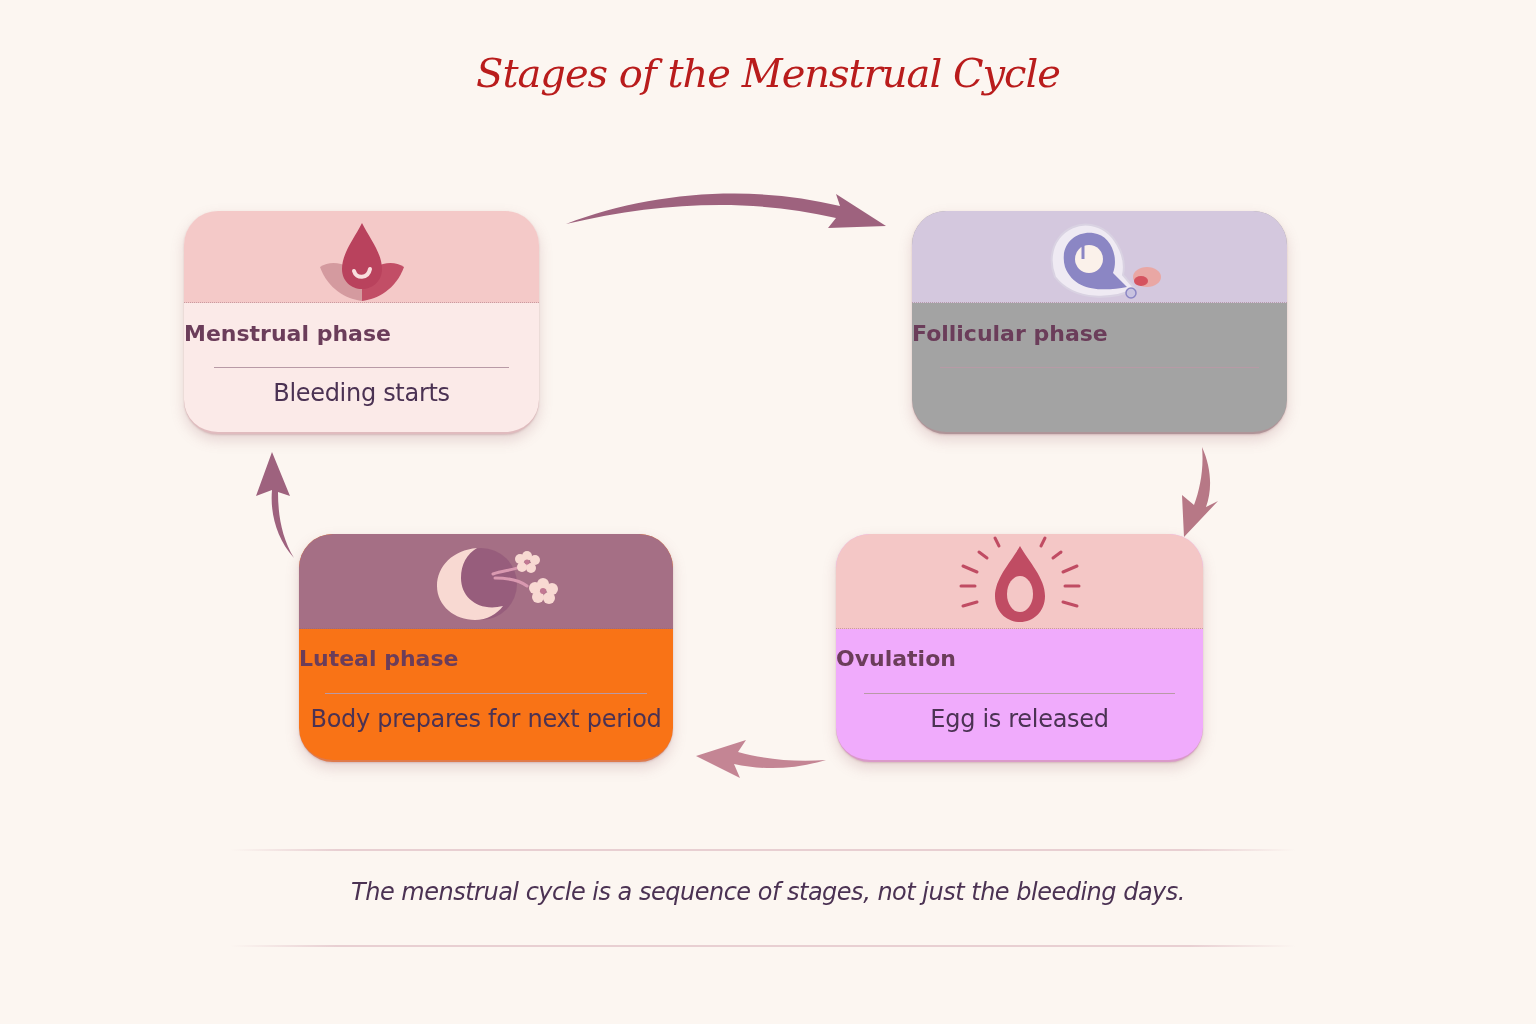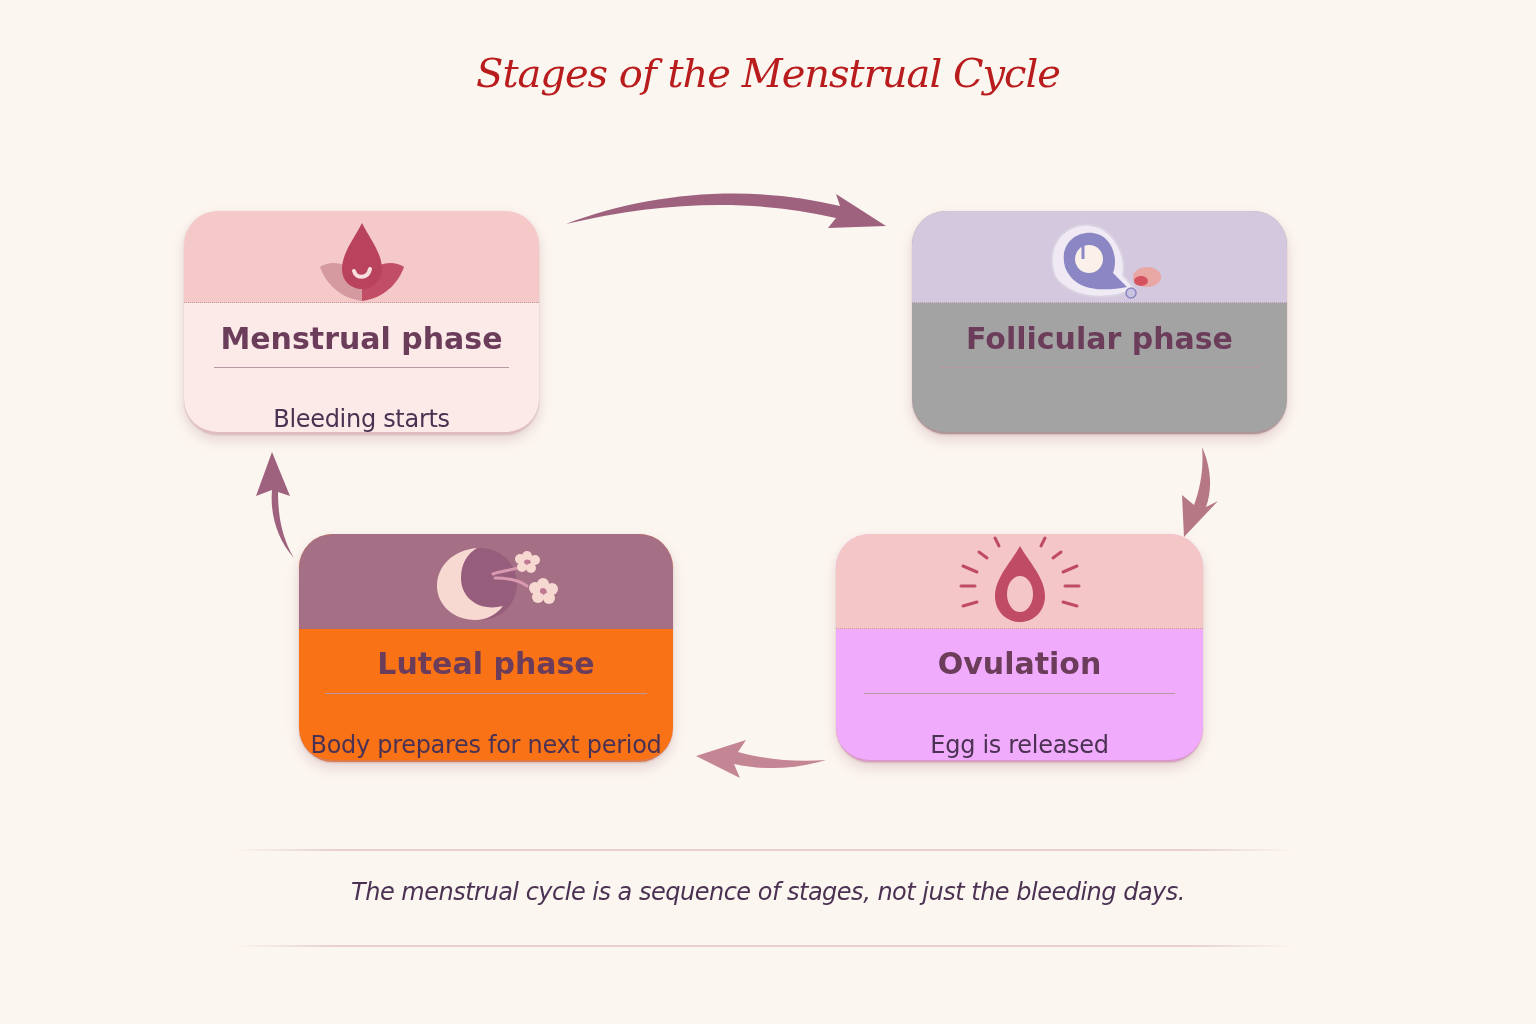--- a/index.html
+++ b/index.html
@@ -14,27 +14,27 @@
     font-size:40px; color:#b91c1c; letter-spacing:-1px;
   }
   .card {
     position:absolute; border-radius:34px; overflow:hidden;
     box-shadow: 0 6px 14px rgba(150,90,100,0.22), 0 1px 2px rgba(150,90,100,0.25);
     border-bottom:2px solid rgba(190,130,140,0.45);
   }
   .card .band { position:absolute; left:0; top:0; width:100%; border-bottom:1px dotted rgba(150,100,110,0.45); }
   .card .icon { position:absolute; left:50%; transform:translateX(-50%); }
   .card .ctitle {
-    position:absolute; left:0; width:100%; text-align:center;
-    font-family:"DejaVu Sans", sans-serif; font-weight:bold; font-size:30px; color:#6b3d5a;
+    position:absolute; left:0; width:100%; text-align:left;
+    font-family:"DejaVu Sans", sans-serif; font-weight:bold; font-size:22px; color:#6b3d5a;
   }
   .card .rule { position:absolute; height:1px; background:#b89aa6; }
   .card .csub {
     position:absolute; left:0; width:100%; text-align:center;
-    font-family:"DejaVu Sans", sans-serif; font-size:24px; color:#4b3253; letter-spacing:-0.3px;margin-top:26px;
+    font-family:"DejaVu Sans", sans-serif; font-size:24px; color:#4b3253; letter-spacing:-0.3px;
   }
   #card-menstrual { left:184px; top:211px; width:355px; height:221px; background:#fbeae8; }
   #card-menstrual .band { height:91px; background:#f4c9c8; }
   #card-follicular { left:912px; top:211px; width:375px; height:221px; background:#a3a3a3; }
   #card-follicular .band { height:91px; background:#d4c8de; }
   #card-luteal { left:299px; top:534px; width:374px; height:226px; background:#f97316; }
   #card-luteal .band { height:94px; background:#a56f85; }
   #card-ovulation { left:836px; top:534px; width:367px; height:226px; background:#f0abfc; }
   #card-ovulation .band { height:94px; background:#f4c7c6; }
   .arrow { position:absolute; }

